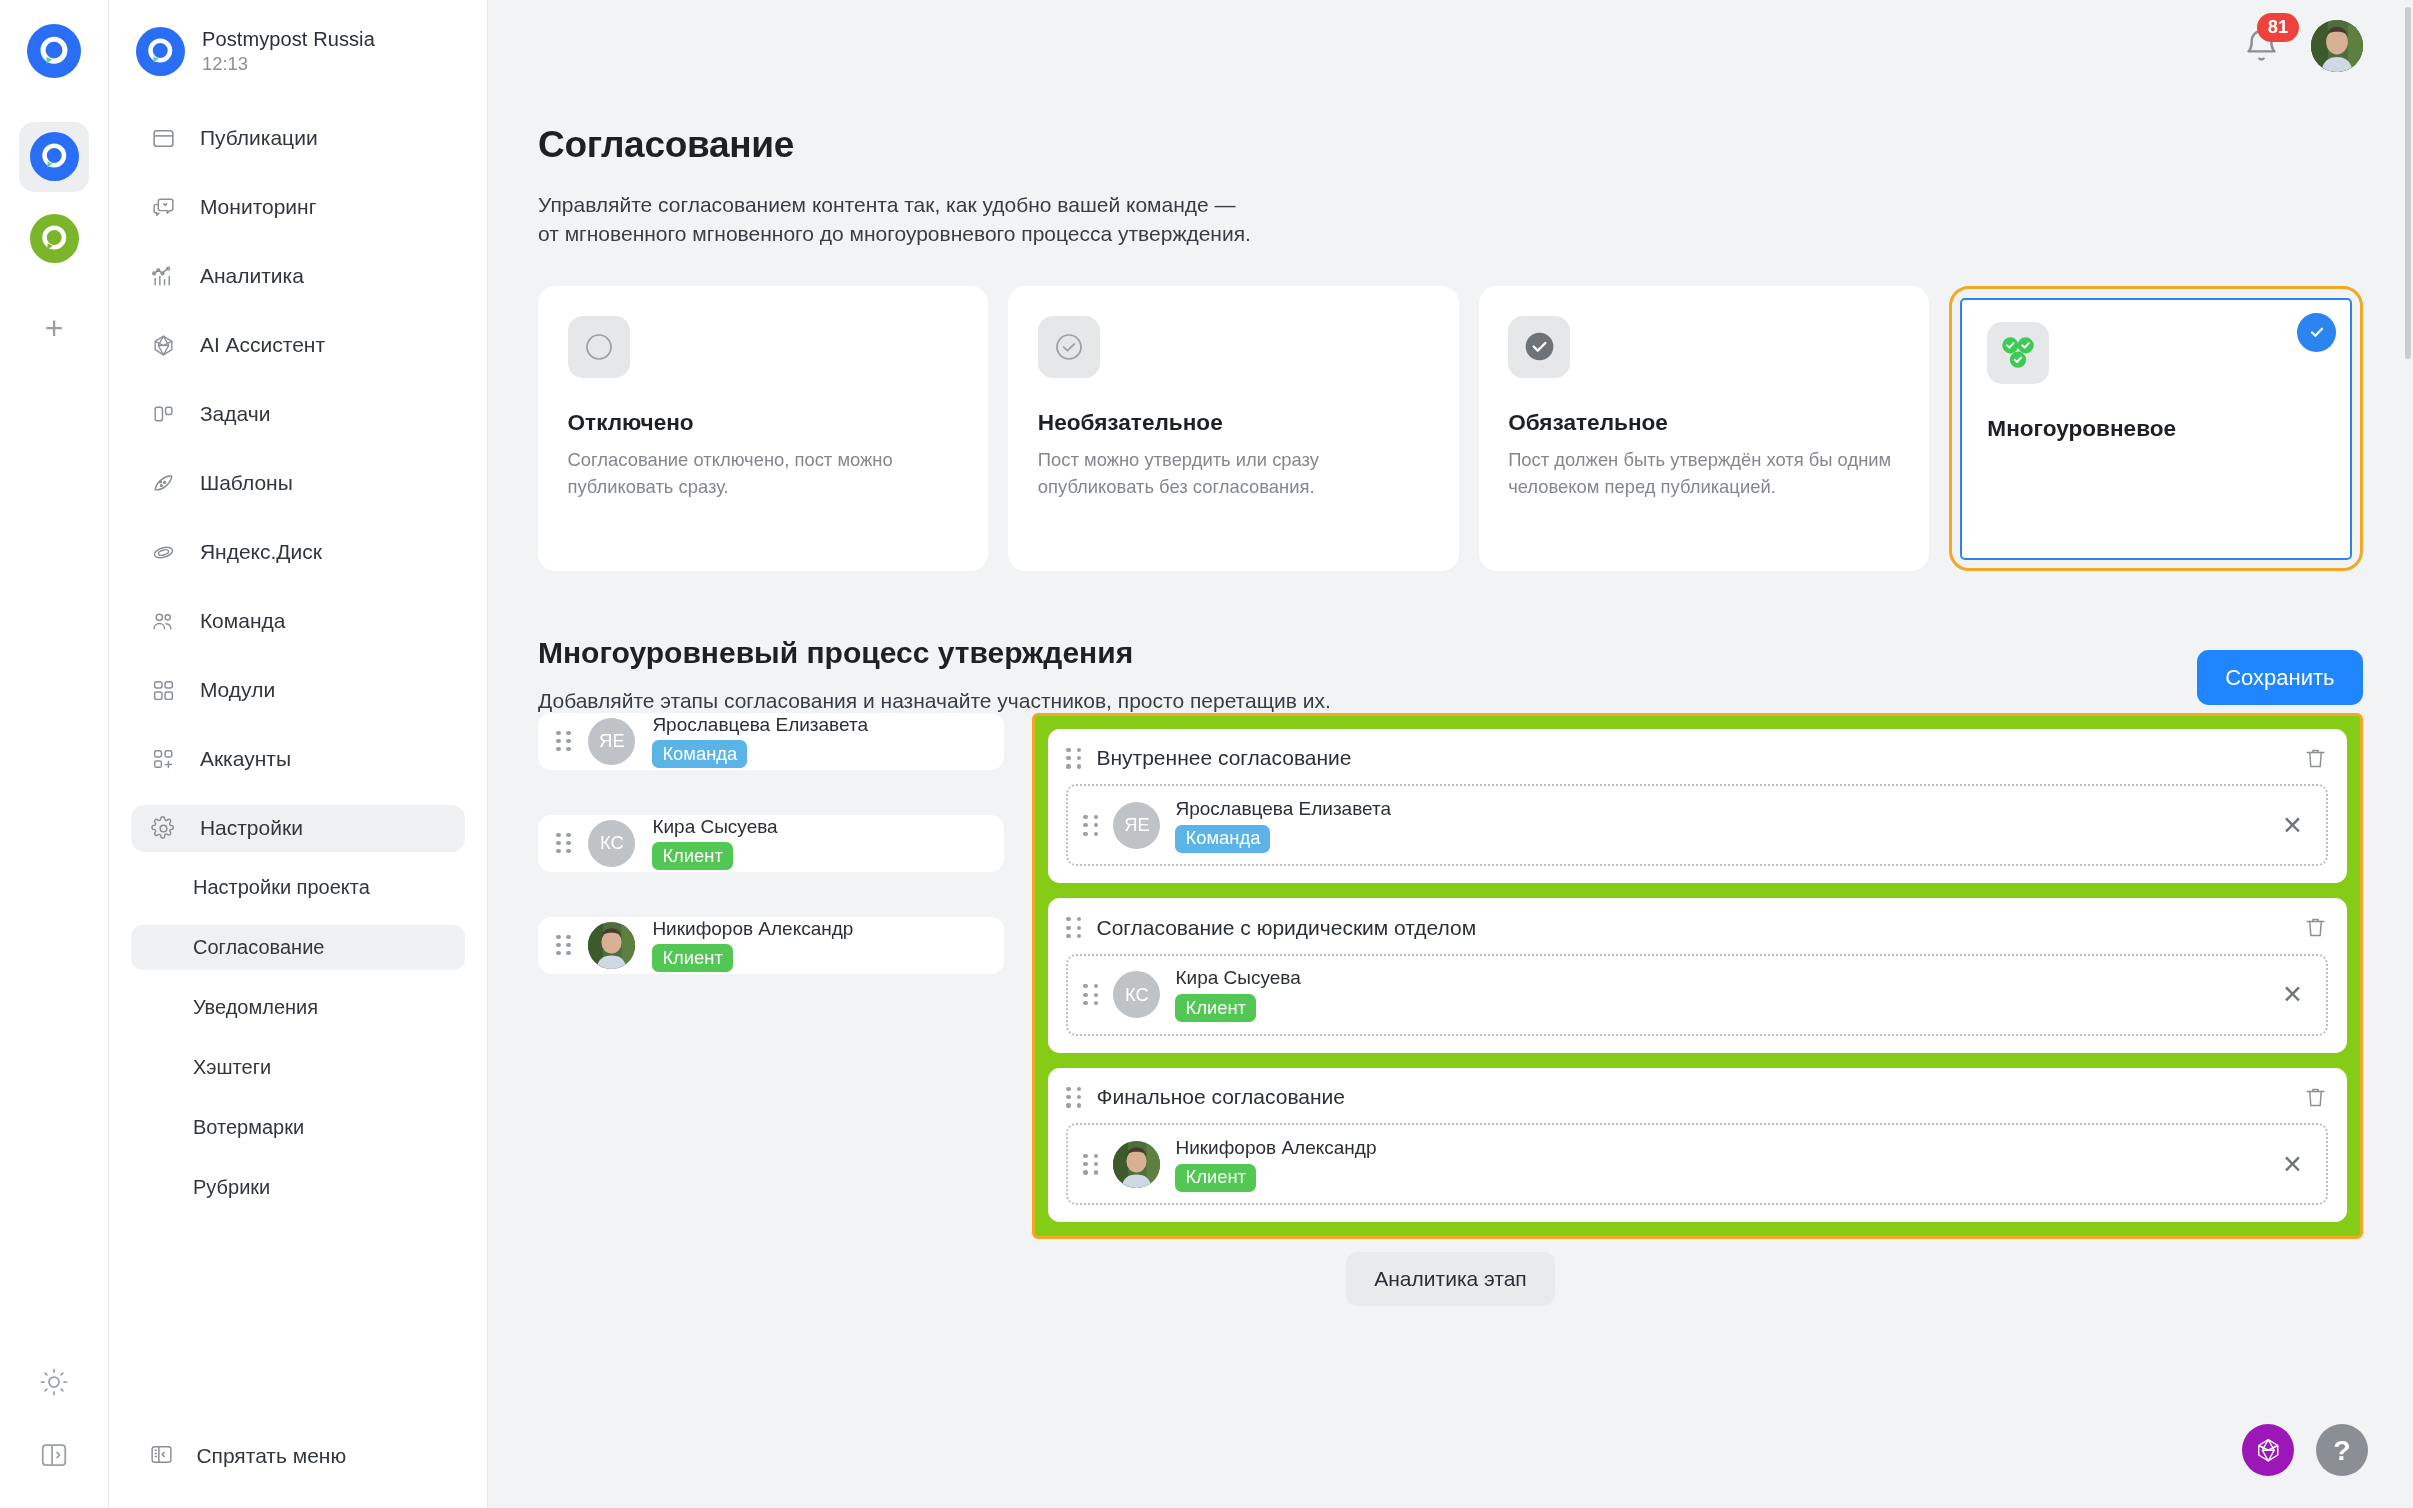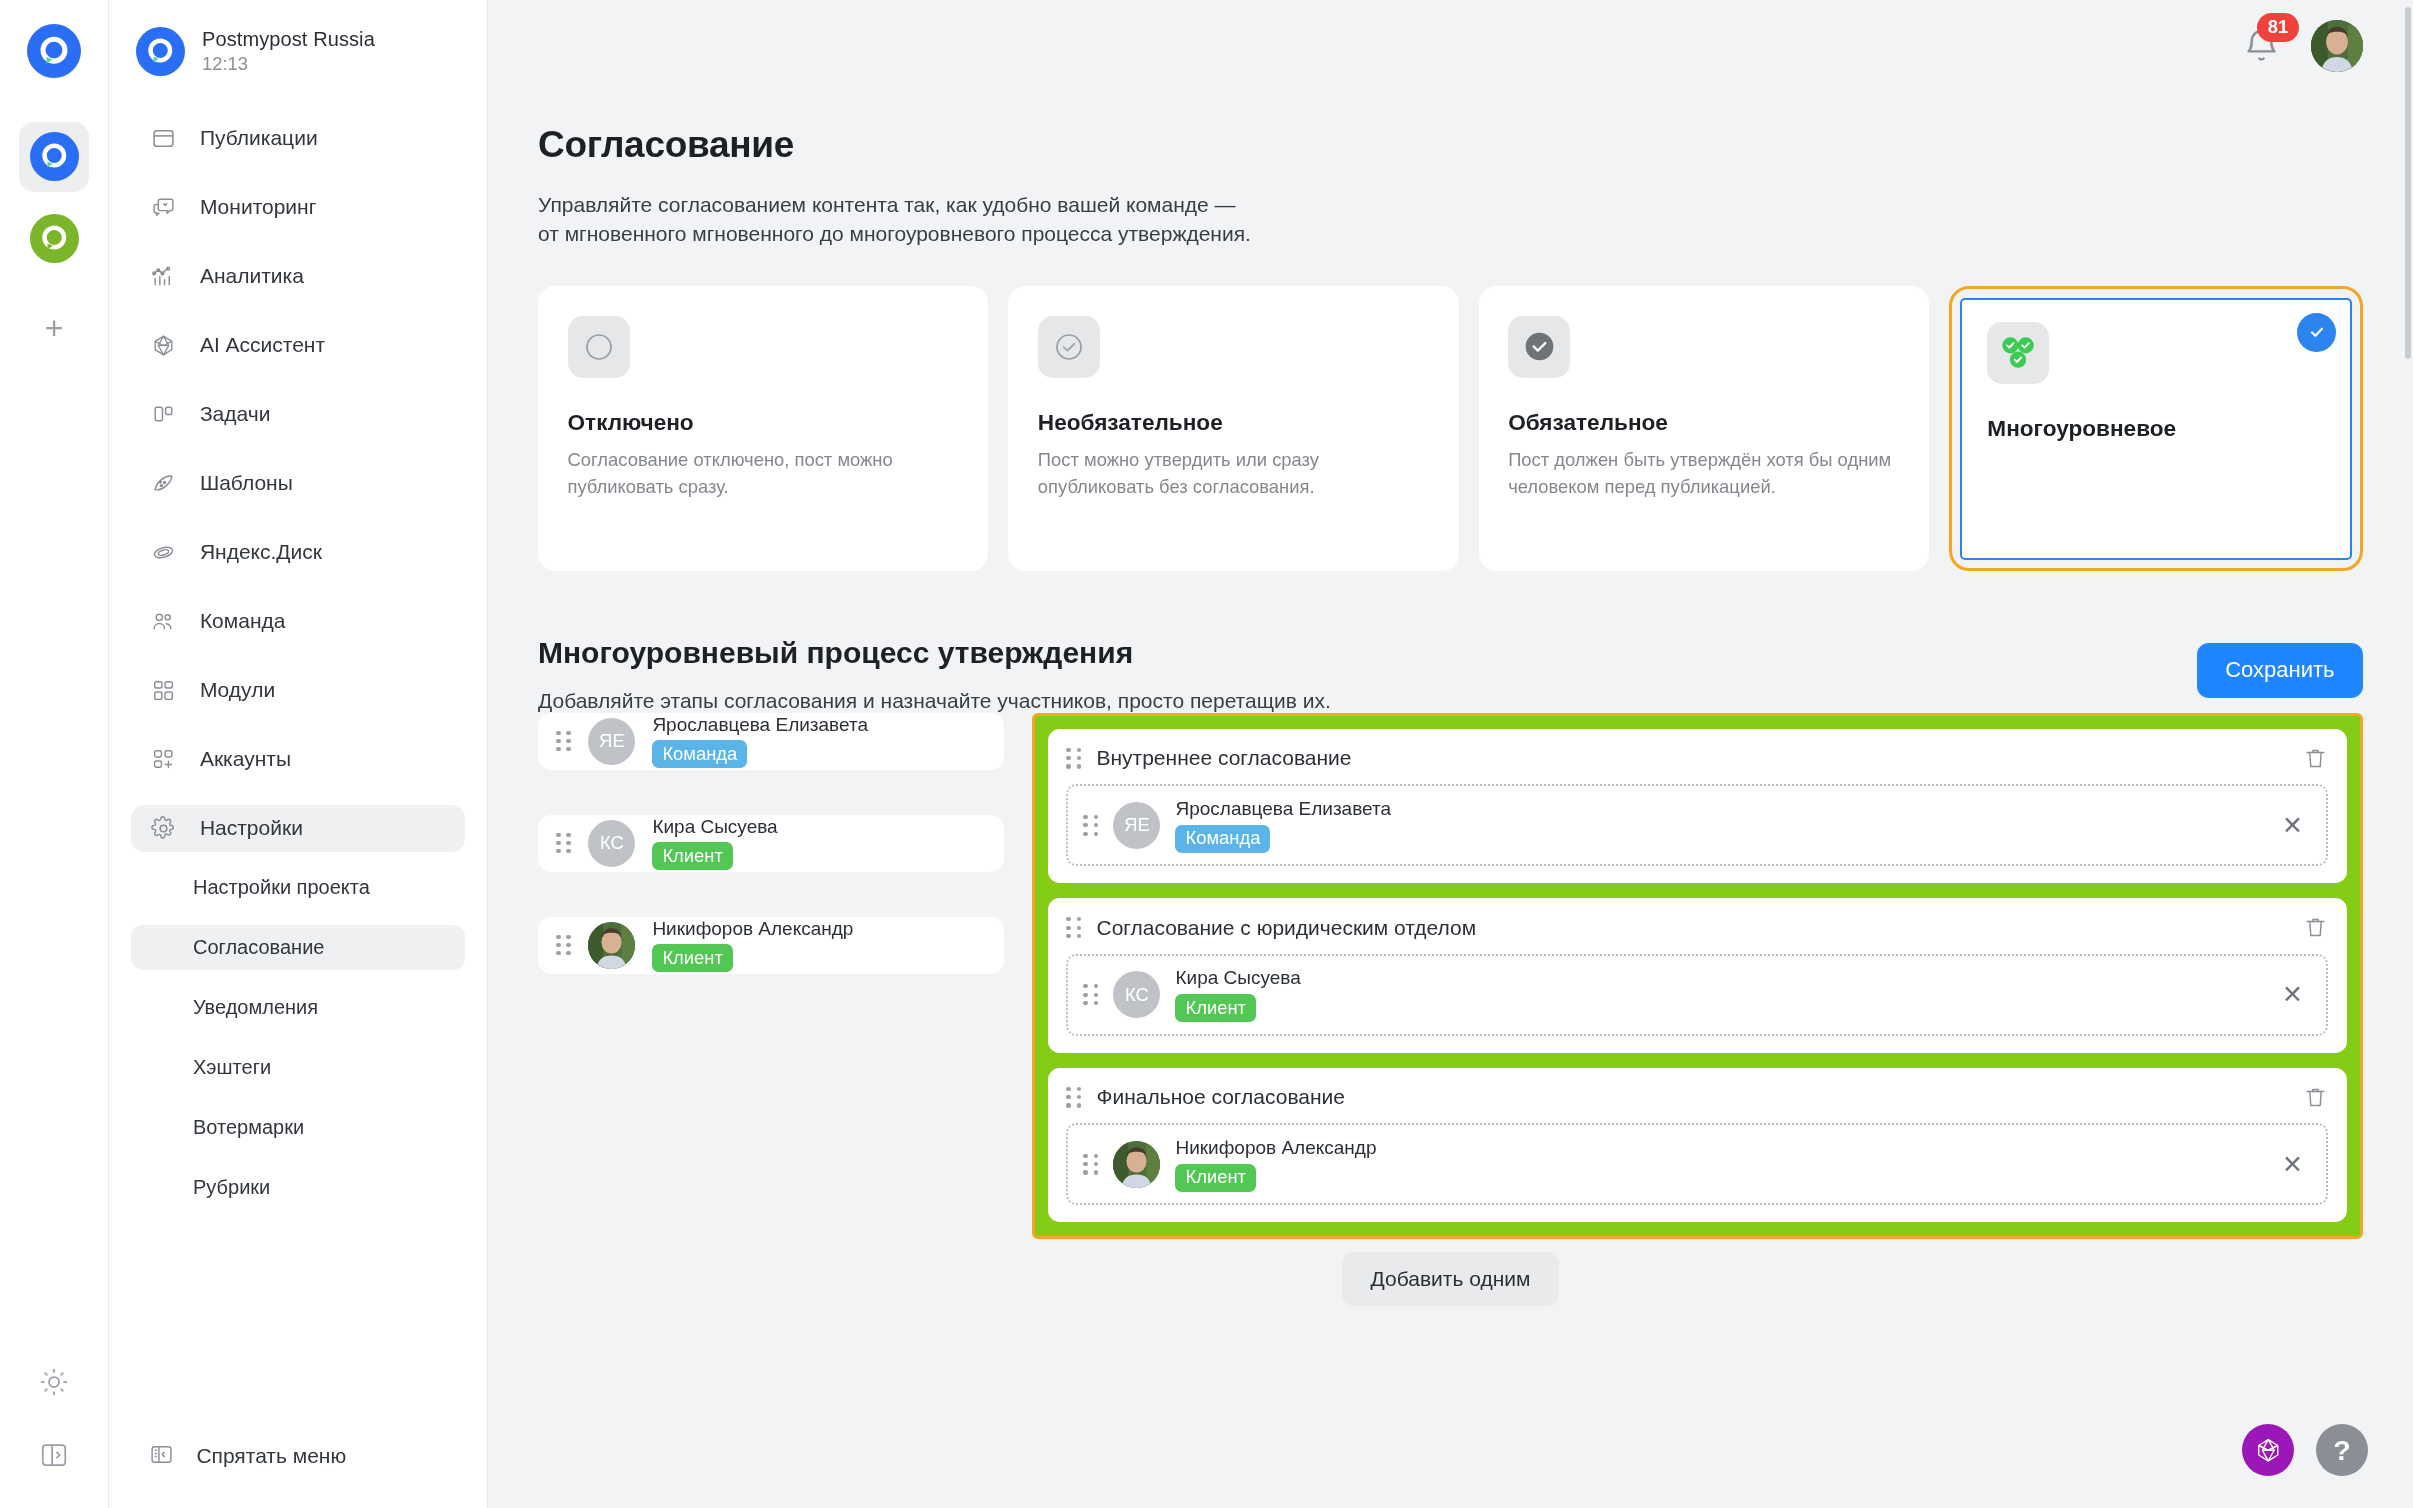--- a/index.html
+++ b/index.html
@@ -130,21 +130,21 @@
   }
   .card-title { font-size: 22.6px; font-weight: 700; color:#1d2024; margin-top: 32px; }
   .card-desc { font-size: 18.4px; line-height: 1.5; color:#84888e; margin-top: 10px; }
   .check-badge {
     position:absolute; top: 13.4px; right: 13.4px;
     width: 39px; height: 39px; border-radius: 50%; background:#2b84f0;
     display:flex; align-items:center; justify-content:center;
   }
 
   
-  .sec2-head { display:flex; align-items:flex-start; justify-content:space-between; margin-top: 65px; }
+  .sec2-head { display:flex; align-items:center; justify-content:space-between; margin-top: 65px; }
   h2.sec-title { font-size: 30px; font-weight: 700; color:#1d2024; }
   .sec-sub { margin-top: 18.4px; font-size: 21px; color:#393d44; }
   .save-btn {
     background:#1f86ff; color:#fff; border:none; border-radius: 11.7px;
     font-size: 22px; padding: 0 28.5px; height: 55px; cursor:pointer;
     font-family: inherit; margin-top: 6.7px;
   }
 
   .builder { display:flex; gap: 16px; align-items:flex-start; }
   .pool { width: 466px; flex: 0 0 466px; }
@@ -725,21 +725,21 @@
               </span>
               <span class="rm-x">✕</span>
             </div>
           </div>
         </div>
 
       </div>
     </div>
 
     <div class="addstage-wrap">
-      <button class="add-stage">Добавить одним</button>
+      <button class="add-stage">Аналитика этап</button>
     </div>
 
     <div class="fabs">
       <div class="fab purple">
         <svg width="28.5" height="28.5" viewBox="0 0 24 24" fill="none" stroke="#fff" stroke-width="1.2" stroke-linejoin="round">
             <path d="M12 3l8 5v8l-8 5-8-5V8z"></path>
             <path d="M12 3l-5 9 5 9 5-9z"></path>
             <path d="M4 8l8 4 8-4"></path>
             <path d="M7 12h10"></path>
           </svg>

